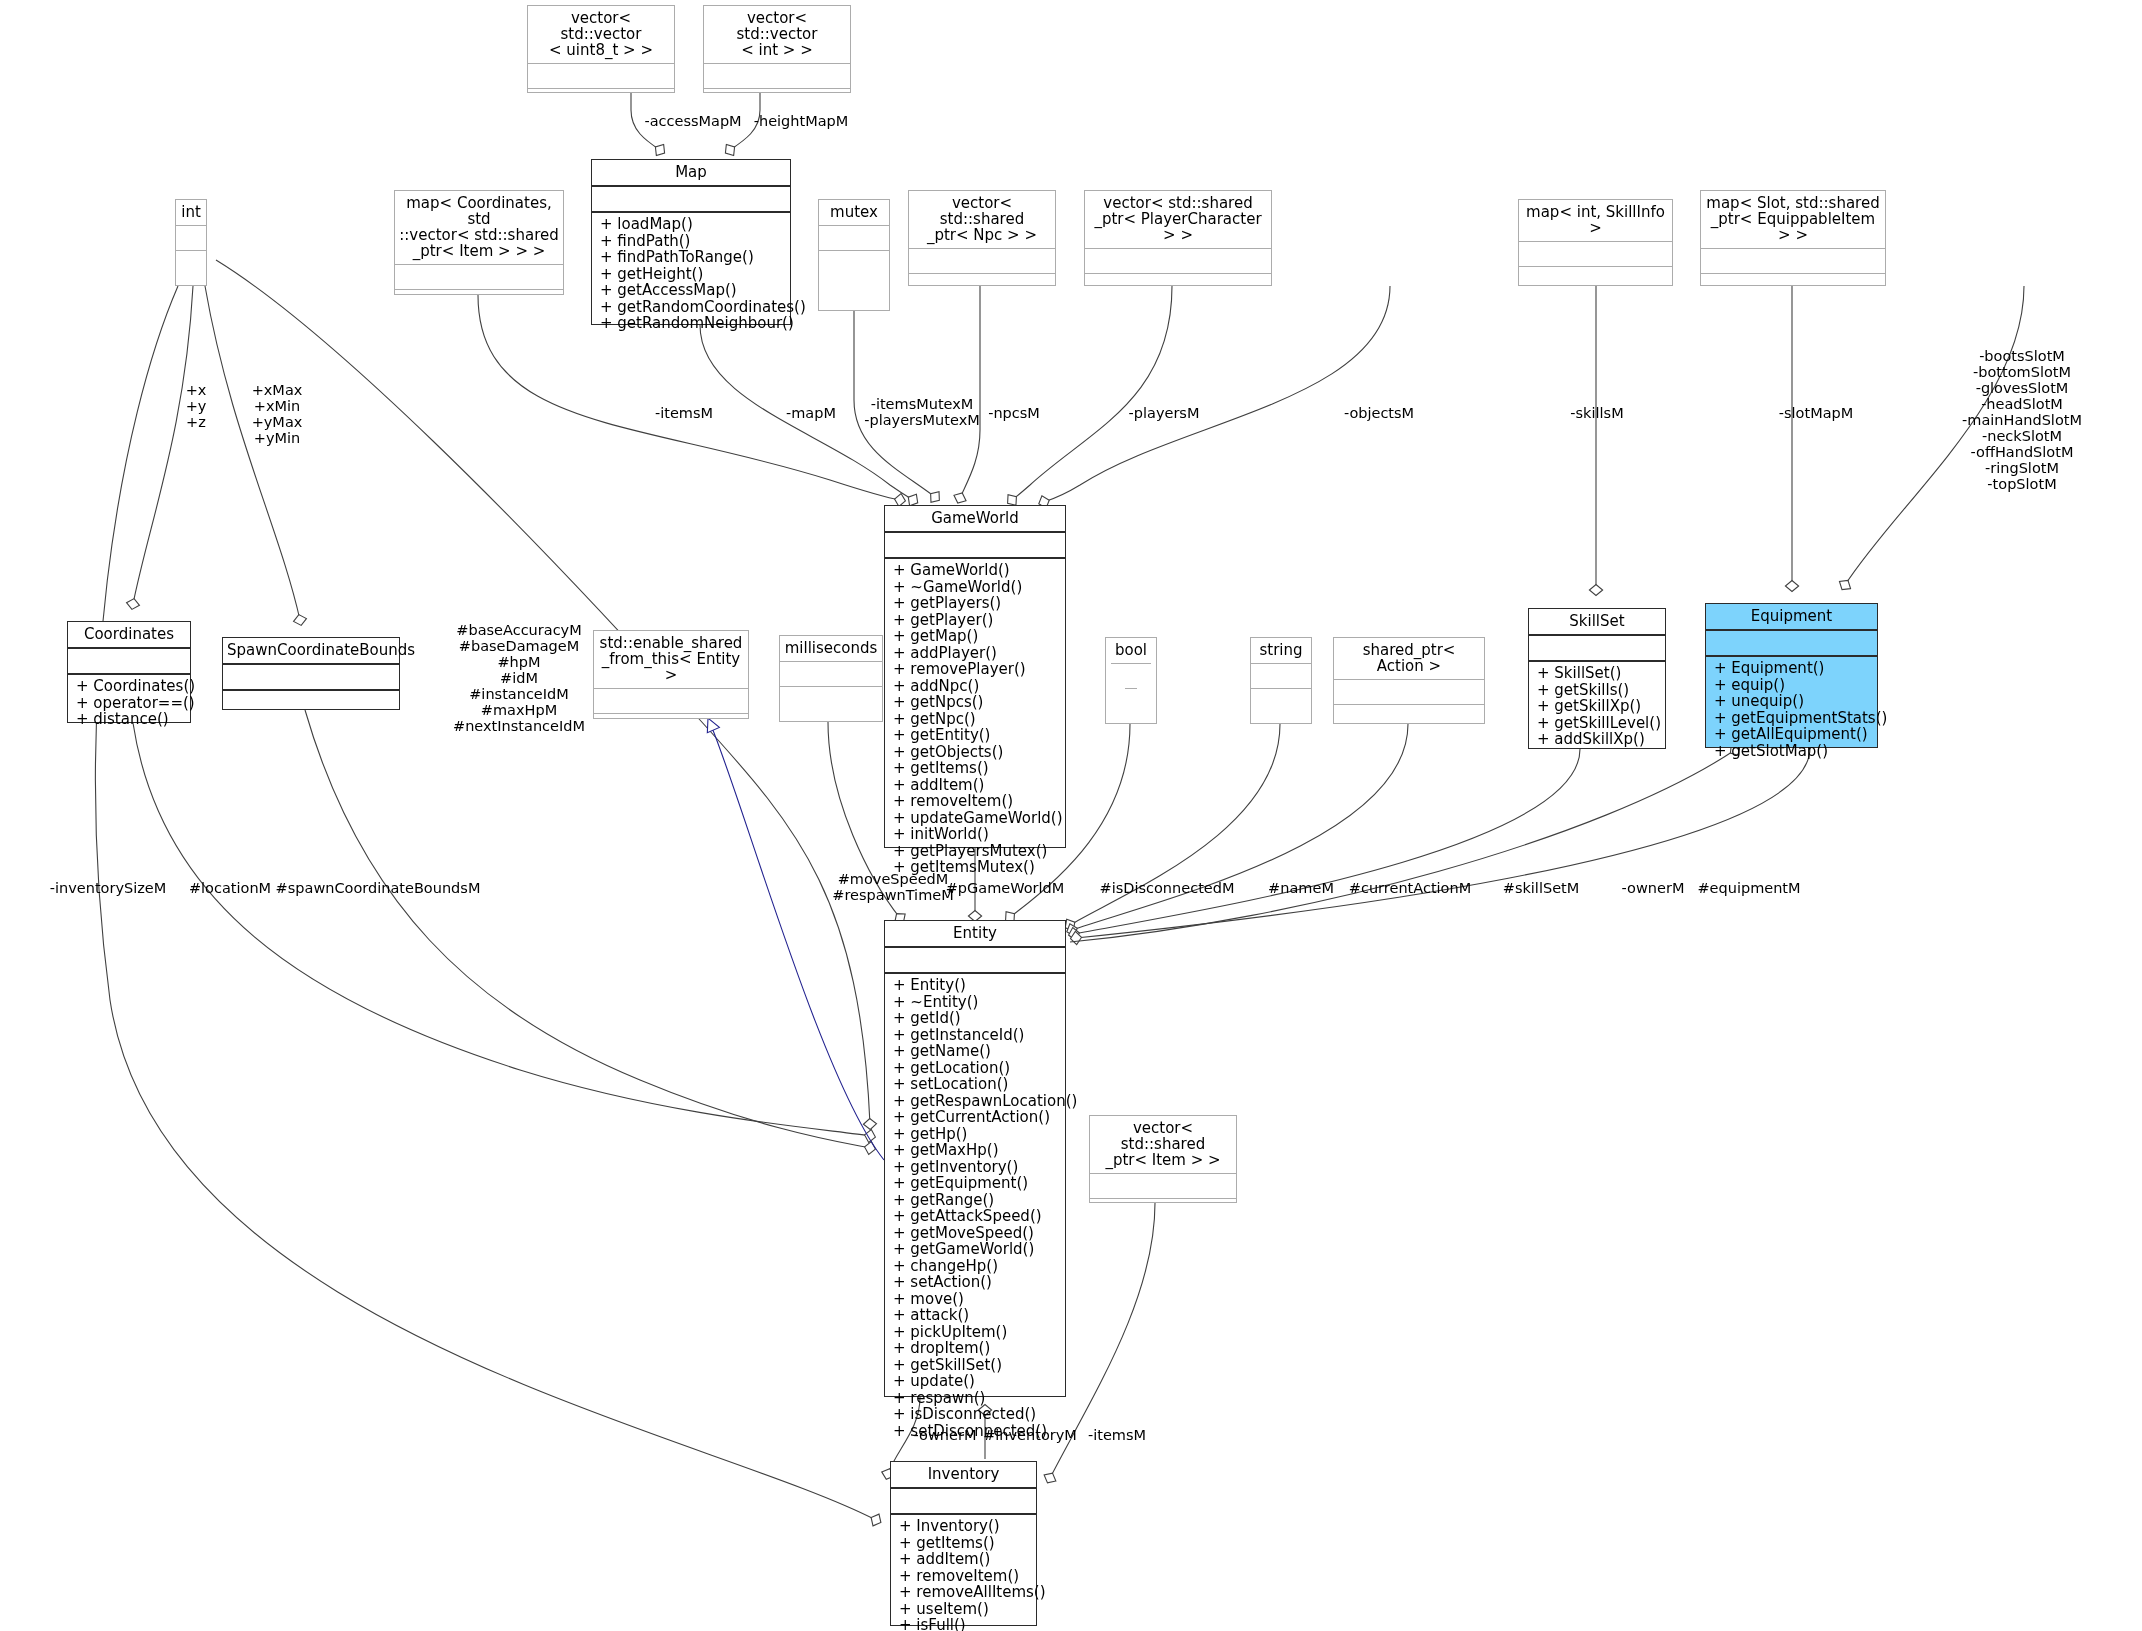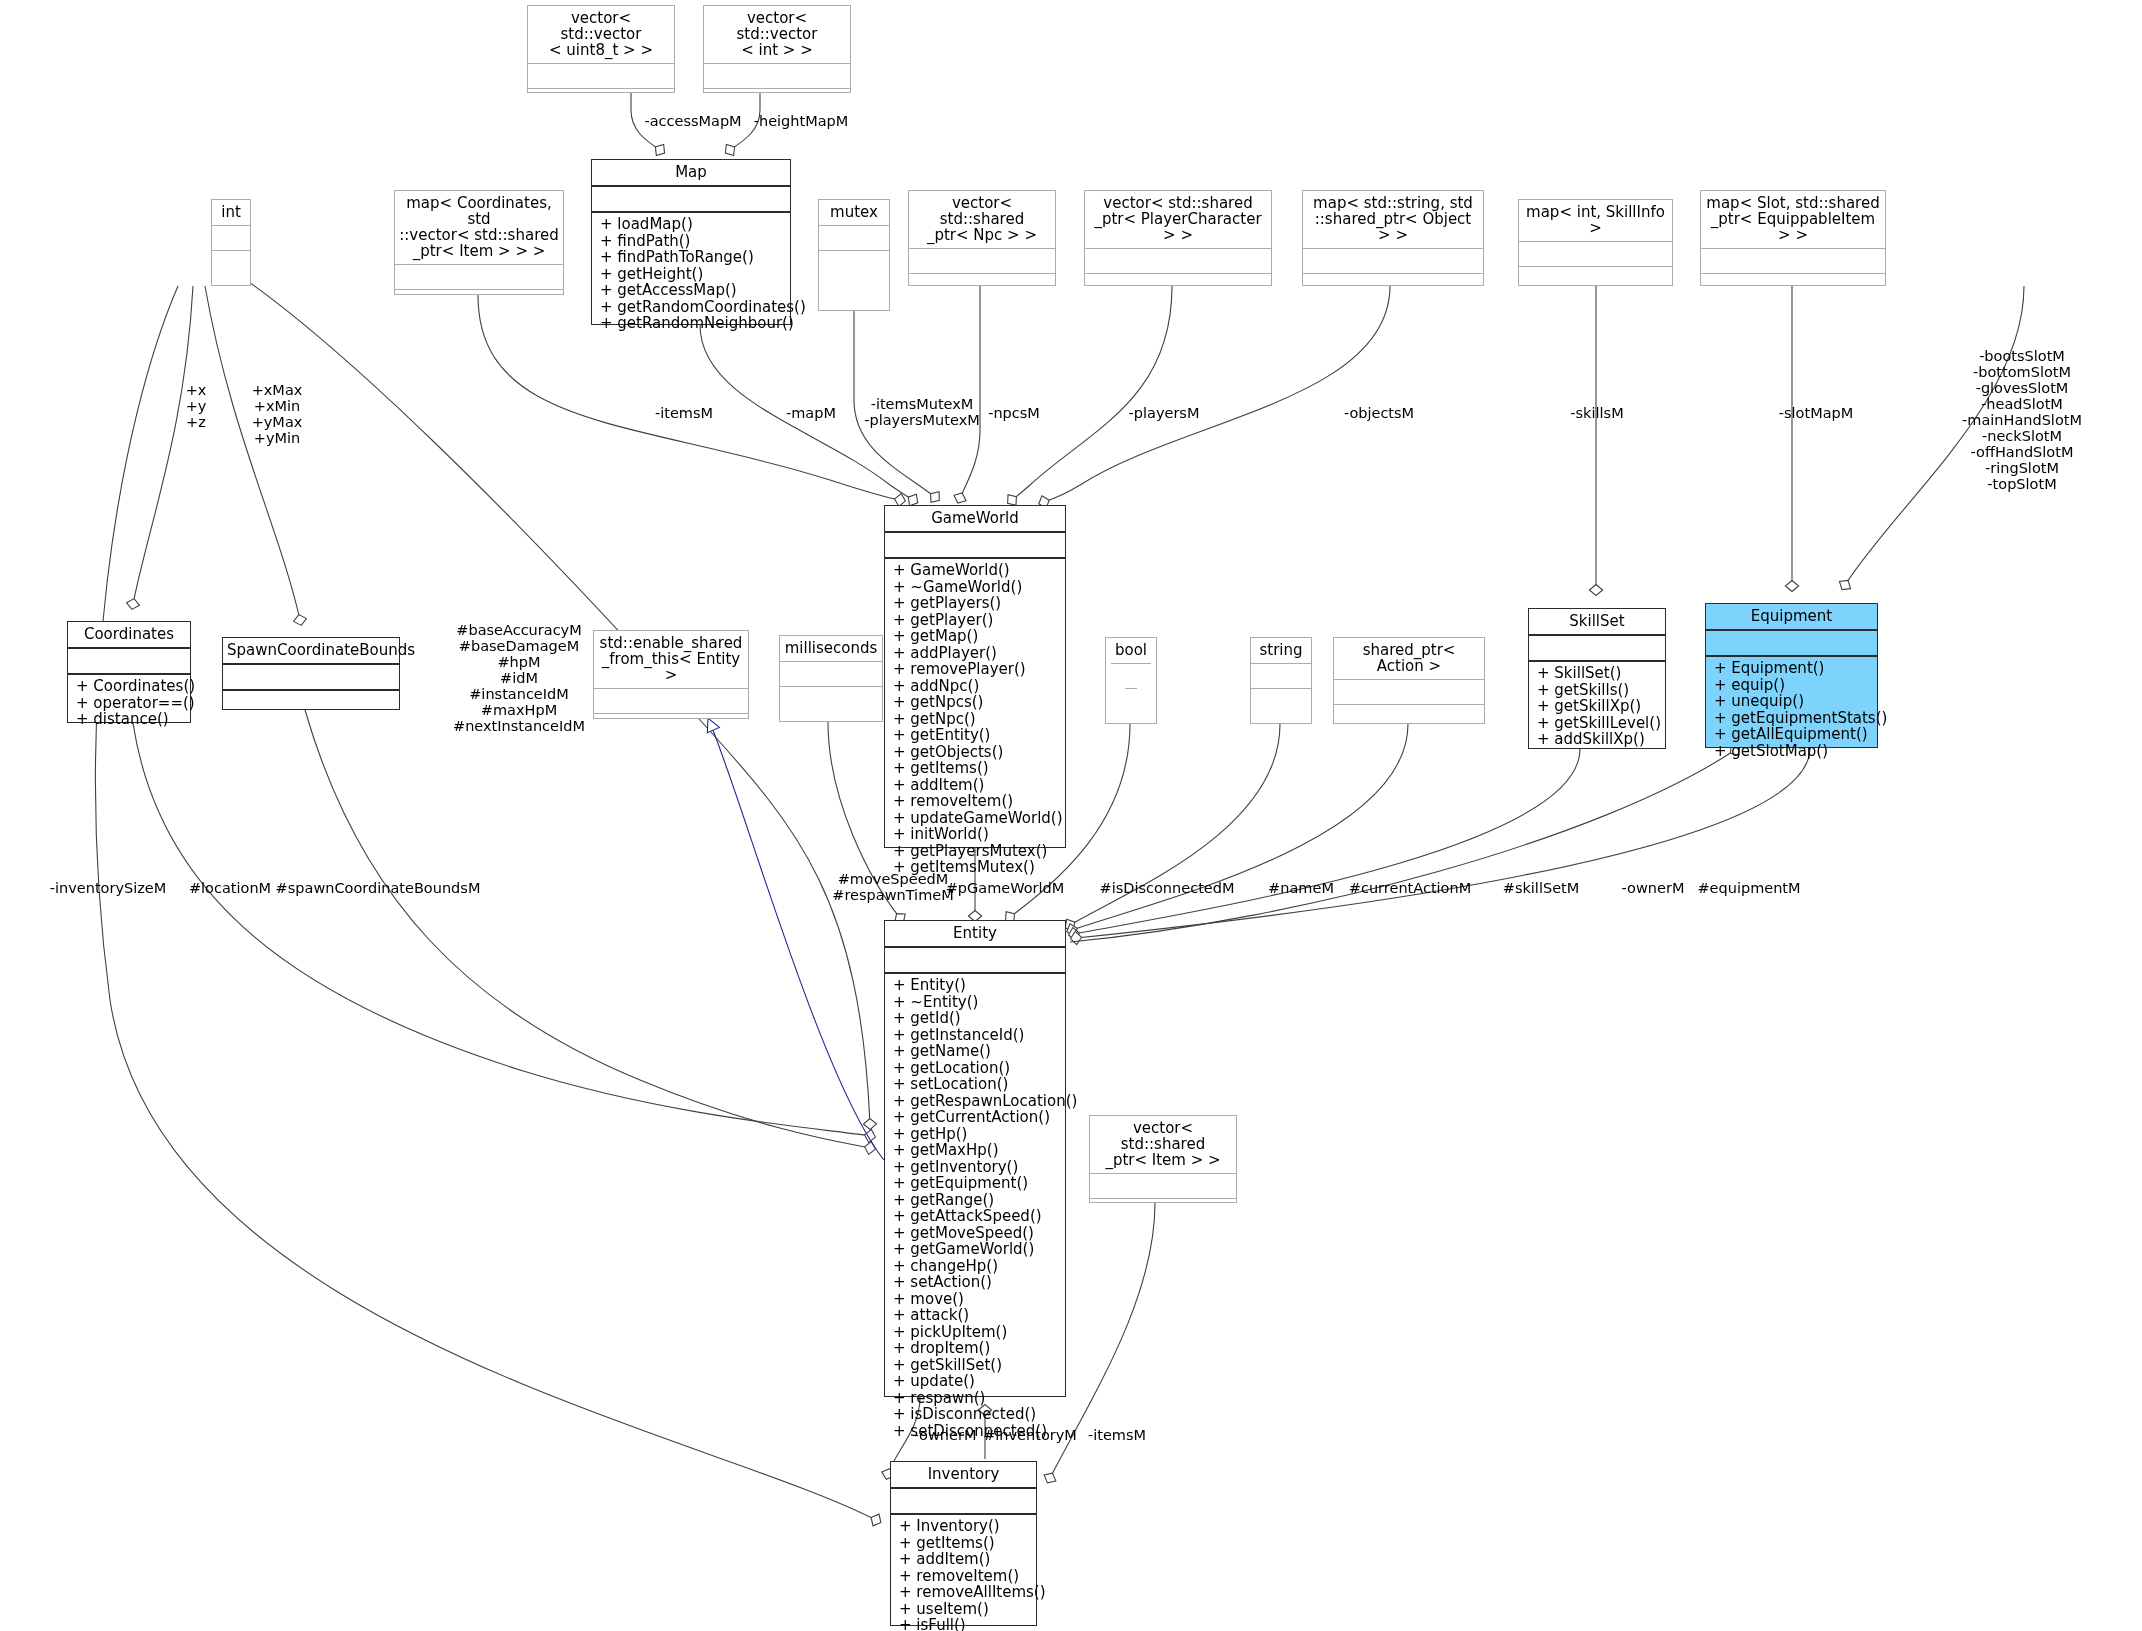--- a/index.html
+++ b/index.html
@@ -217,42 +217,36 @@
     <div class="methods"></div>
   </div>
 
   <div class="uml-box light" style="left:1084px; top:190px; width:188px; height:96px;">
     <div class="title">vector&lt; std::shared
 _ptr&lt; PlayerCharacter &gt; &gt;</div>
     <div class="attrs"></div>
     <div class="methods"></div>
   </div>
 
-  <div class="uml-box light" style="left:1302px; top:190px; width:182px; height:96px;">
-    <div class="title">map&lt; std::string, std
-::shared_ptr&lt; Object &gt; &gt;</div>
-    <div class="attrs"></div>
-    <div class="methods"></div>
-  </div>
 
   <div class="uml-box light" style="left:1518px; top:199px; width:155px; height:87px;">
     <div class="title">map&lt; int, SkillInfo &gt;</div>
     <div class="attrs"></div>
     <div class="methods"></div>
   </div>
 
   <div class="uml-box light" style="left:1700px; top:190px; width:186px; height:96px;">
     <div class="title">map&lt; Slot, std::shared
 _ptr&lt; EquippableItem &gt; &gt;</div>
     <div class="attrs"></div>
     <div class="methods"></div>
   </div>
 
 
-  <div class="uml-box light" style="left:175px; top:199px; width:40px; height:87px;margin-left:36px;">
+  <div class="uml-box light" style="left:175px; top:199px; width:32px; height:87px;">
     <div class="title">int</div>
     <div class="attrs"></div>
     <div class="methods"></div>
   </div>
 
   <div class="uml-box solid" style="left:67px; top:621px; width:124px; height:102px;">
     <div class="title">Coordinates</div>
     <div class="attrs"></div>
     <div class="methods">
         <div>+ Coordinates()</div>

